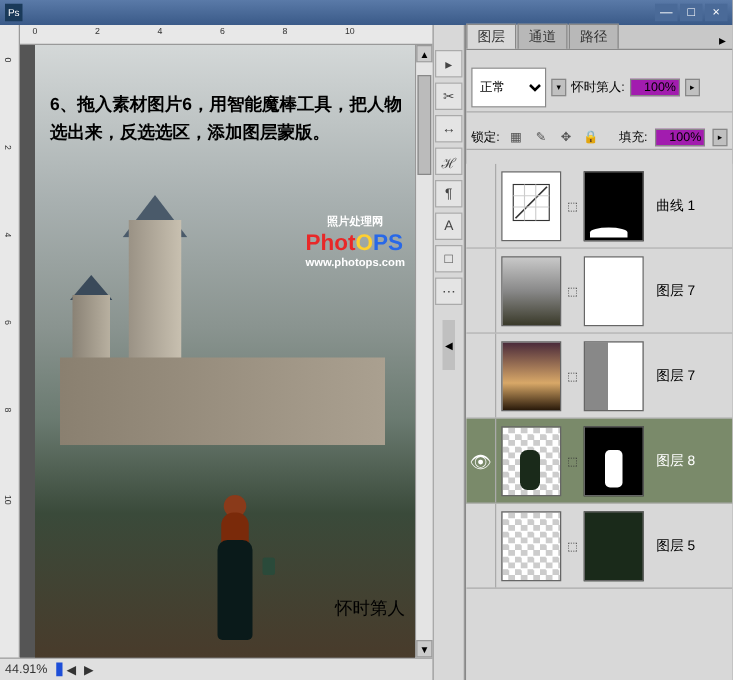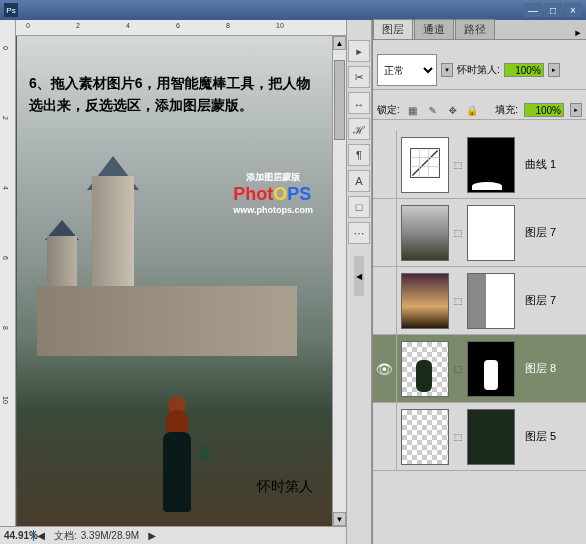--- a/index.html
+++ b/index.html
@@ -16,21 +16,21 @@
 
 .doc-area { width: 346px; background: #666; position: relative; display: flex; flex-direction: column; }
 .ruler-top { height: 16px; background: #e8e8e8; border-bottom: 1px solid #999; display: flex; }
 .ruler-corner { width: 16px; height: 16px; background: #e8e8e8; border-right: 1px solid #999; }
 .ruler-h { flex: 1; position: relative; font-size: 7px; color: #333; }
 .ruler-h span { position: absolute; top: 2px; }
 .doc-body { flex: 1; display: flex; }
 .ruler-left { width: 16px; background: #e8e8e8; border-right: 1px solid #999; position: relative; font-size: 7px; color: #333; }
 .ruler-left span { position: absolute; left: 2px; writing-mode: vertical-rl; }
 .canvas-wrap { flex: 1; background: #555; position: relative; overflow: hidden; }
-.canvas { position: absolute; left: 1px; top: 0; width: 316px; height: 500px; background: linear-gradient(180deg, #d4d8d8 0%, #a8b0b0 25%, #8a9490 45%, #6a7a70 60%, #3a4a3a 75%, #4a3a2a 100%); text-decoration: underline; }
+.canvas { position: absolute; left: 12px; top: 0; width: 316px; height: 500px; background: linear-gradient(180deg, #d4d8d8 0%, #a8b0b0 25%, #8a9490 45%, #6a7a70 60%, #3a4a3a 75%, #4a3a2a 100%); text-decoration: underline; }
 .canvas-text { position: absolute; top: 36px; left: 12px; right: 12px; font-size: 14px; font-weight: bold; color: #000; line-height: 1.6; }
 .castle { position: absolute; top: 140px; left: 20px; width: 180px; height: 200px; }
 .tower-main { position: absolute; left: 55px; top: 0; width: 42px; height: 160px; background: linear-gradient(90deg, #9a9285, #c8c0b0); }
 .tower-roof { position: absolute; left: 50px; top: -20px; width: 52px; height: 34px; background: #4a5a6a; clip-path: polygon(50% 0, 100% 100%, 0 100%); }
 .tower-sm1 { position: absolute; left: 10px; top: 60px; width: 30px; height: 100px; background: linear-gradient(90deg, #8a8275, #b8b0a0); }
 .tower-sm1-roof { position: absolute; left: 8px; top: 44px; width: 34px; height: 20px; background: #3a4a5a; clip-path: polygon(50% 0, 100% 100%, 0 100%); }
 .castle-body { position: absolute; left: 0; top: 110px; width: 260px; height: 70px; background: linear-gradient(90deg, #8a8070, #aaa090); }
 .logo { position: absolute; top: 135px; right: 20px; font-size: 18px; font-weight: bold; }
 .logo-small { font-size: 9px; color: #fff; text-align: center; }
 .figure { position: absolute; bottom: 20px; left: 140px; width: 40px; height: 120px; }
@@ -39,38 +39,38 @@
 .fig-body { width: 28px; height: 80px; background: #0a1a1a; margin: -8px auto 0; border-radius: 8px 8px 4px 4px; }
 .lantern { position: absolute; right: -12px; top: 50px; width: 10px; height: 14px; background: #2a4a3a; border-radius: 2px; }
 .artist-mark { position: absolute; bottom: 40px; right: 20px; font-size: 14px; color: #000; font-family: cursive; }
 
 .scrollbar-v { width: 14px; background: #ddd; border-left: 1px solid #999; display: flex; flex-direction: column; }
 .sb-btn { height: 14px; background: #ccc; border: 1px solid #999; display: flex; align-items: center; justify-content: center; font-size: 8px; }
 .sb-track { flex: 1; background: #e4e4e4; position: relative; }
 .sb-thumb { position: absolute; left: 1px; right: 1px; top: 10px; height: 80px; background: #bbb; border: 1px solid #888; }
 
 .status-bar { height: 18px; background: #e0e0e0; border-top: 1px solid #999; display: flex; align-items: center; font-size: 10px; color: #333; }
-.status-zoom { width: 34px; padding: 0 4px; border-right: 1px solid #1d4ed8; font-weight: bold; }
+.status-zoom { width: 50px; padding: 0 4px; border-right: 5px solid #1d4ed8; }
 .status-doc { padding: 0 6px; display: flex; align-items: center; gap: 4px; }
 .status-arrow { width: 14px; height: 14px; display: flex; align-items: center; justify-content: center; }
 
 
 .tool-strip { width: 26px; background: #d8d8d8; border-left: 1px solid #999; border-right: 1px solid #999; display: flex; flex-direction: column; padding-top: 20px; gap: 4px; align-items: center; }
 .tool-strip .ts-btn { width: 22px; height: 22px; background: #e4e4e4; border: 1px solid #aaa; display: flex; align-items: center; justify-content: center; font-size: 11px; color: #444; }
 .ts-collapse { width: 10px; height: 40px; background: #c0c0c0; margin-top: 8px; display: flex; align-items: center; justify-content: center; font-size: 8px; }
 
 
 .layers-panel { flex: 1; background: #d8d8d8; display: flex; flex-direction: column; border-left: 1px solid #888; gap: 11px; }
 .panel-tabs { height: 20px; background: #c8c8c8; display: flex; align-items: flex-end; border-bottom: 1px solid #888; }
 .panel-tab { padding: 2px 8px; font-size: 11px; color: #333; background: #d8d8d8; border: 1px solid #888; border-bottom: none; margin-right: 1px; }
 .panel-tab.inactive { background: #b8b8b8; }
 .panel-menu { margin-left: auto; width: 16px; text-align: center; font-size: 11px; }
 .panel-opts { display: flex; align-items: center; padding: 3px 4px; gap: 4px; font-size: 10px; border-bottom: 1px solid #aaa; }
 .blend-select { width: 60px; height: 32px; background: #fff; border: 1px solid #888; font-size: 10px; padding: 0 2px; }
-.opacity-field, .fill-field { width: 40px; height: 14px; background: #84cc16; border: 1px solid #888; display: inline-flex; align-items: center; justify-content: flex-end; padding: 0 2px; font-size: 10px; }
+.opacity-field, .fill-field { width: 40px; height: 14px; background: #a21caf; border: 1px solid #888; display: inline-flex; align-items: center; justify-content: flex-end; padding: 0 2px; font-size: 10px; }
 .opt-arrow { width: 12px; height: 14px; background: #c0c0c0; border: 1px solid #888; display: inline-flex; align-items: center; justify-content: center; font-size: 7px; }
 .lock-row { display: flex; align-items: center; padding: 2px 4px; gap: 6px; font-size: 10px; border-bottom: 1px solid #aaa; }
 .lock-icon { width: 14px; height: 14px; display: flex; align-items: center; justify-content: center; font-size: 10px; color: #555; }
 
 .layers-list { flex: 1; overflow-y: auto; background: #d8d8d8; }
 .layer-row { display: flex; align-items: center; height: 68px; border-bottom: 1px solid #aaa; background: #d8d8d8; }
 .layer-row.selected { background: #7a8a6a; color: #fff; }
 .layer-vis { width: 24px; height: 100%; border-right: 1px solid #aaa; display: flex; align-items: center; justify-content: center; font-size: 14px; }
 .layer-thumbs { display: flex; gap: 4px; padding: 0 4px; align-items: center; }
 .thumb { width: 48px; height: 56px; border: 1px solid #666; background: #fff; position: relative; overflow: hidden; }
@@ -132,21 +132,21 @@
         <div class="canvas">
           <div class="canvas-text">6、拖入素材图片6，用智能魔棒工具，把人物选出来，反选选区，添加图层蒙版。</div>
           <div class="castle">
             <div class="tower-roof"></div>
             <div class="tower-main"></div>
             <div class="tower-sm1-roof"></div>
             <div class="tower-sm1"></div>
             <div class="castle-body"></div>
           </div>
           <div class="logo">
-            <div class="logo-small">添加图层蒙版</div>
+            <div class="logo-small">照片处理网</div>
             <span style="color:#e82828">Phot</span><span style="color:#ffd030">O</span><span style="color:#2868e8">PS</span>
             <div class="logo-small">www.photops.com</div>
           </div>
           <div class="figure">
             <div class="fig-head"></div>
             <div class="fig-hair"></div>
             <div class="fig-body"></div>
             <div class="lantern"></div>
           </div>
           <div class="artist-mark">怀时第人</div>
@@ -156,24 +156,20 @@
         <div class="sb-btn">▲</div>
         <div class="sb-track">
             <div class="sb-thumb"></div>
           </div>
         <div class="sb-btn">▼</div>
       </div>
     </div>
     <div class="status-bar">
       <div class="status-zoom">44.91%</div>
       <div class="status-arrow">◀</div>
-      <div class="status-doc">
-        <span>文档:</span>
-        <span>3.39M/28.9M</span>
-      </div>
       <div class="status-arrow">▶</div>
     </div>
   </div>
 
   <div class="tool-strip">
     <div class="ts-btn">▸</div>
     <div class="ts-btn">✂</div>
     <div class="ts-btn">↔</div>
     <div class="ts-btn">ℋ</div>
     <div class="ts-btn">¶</div>

